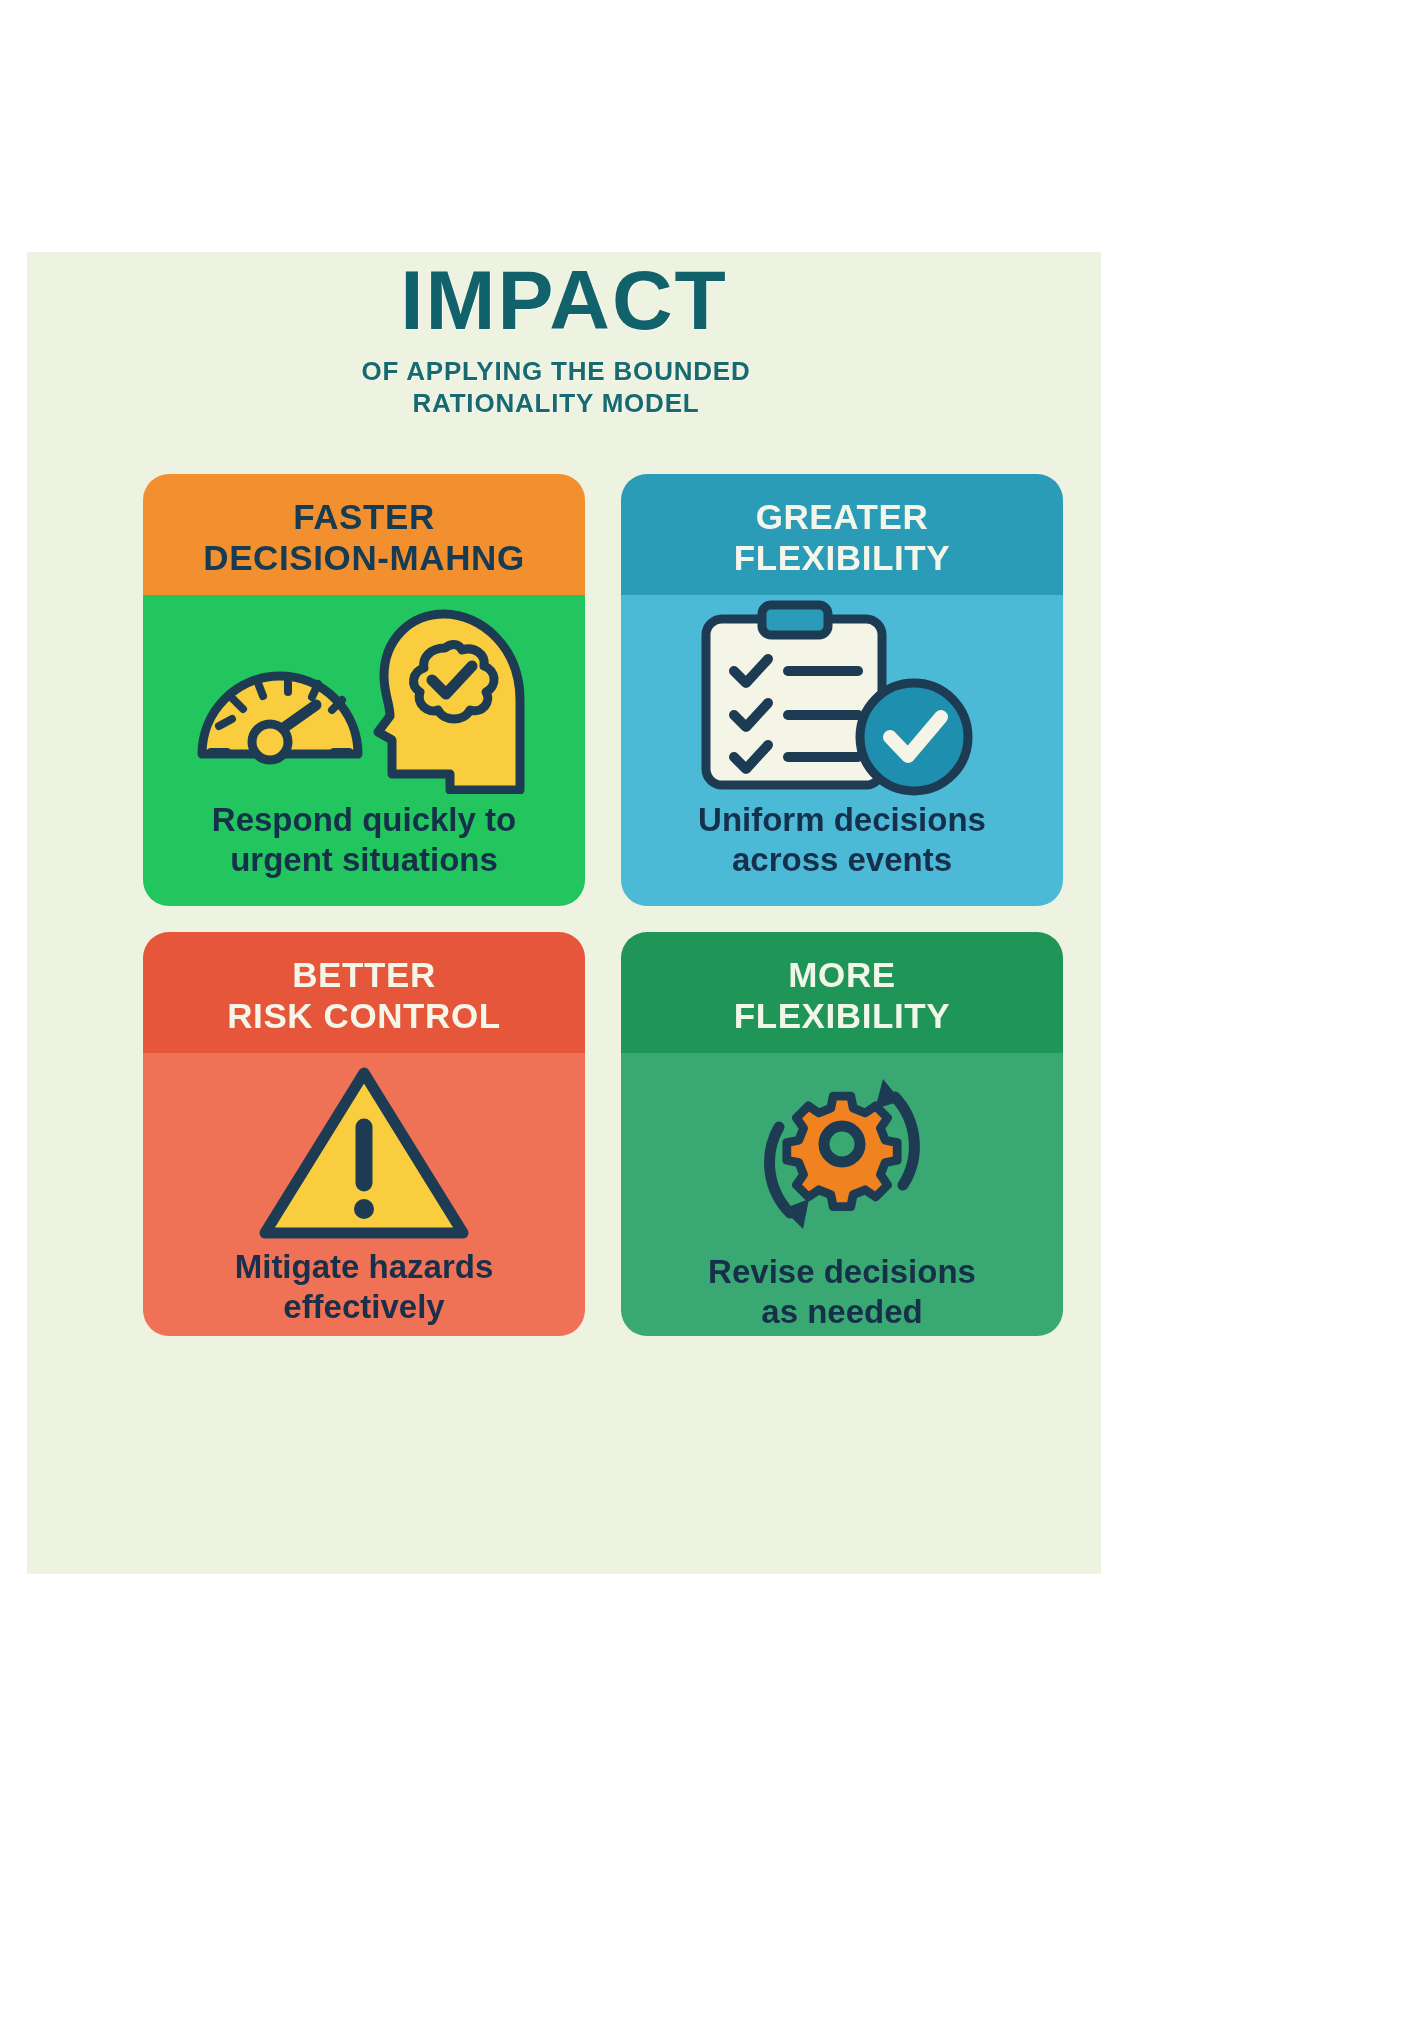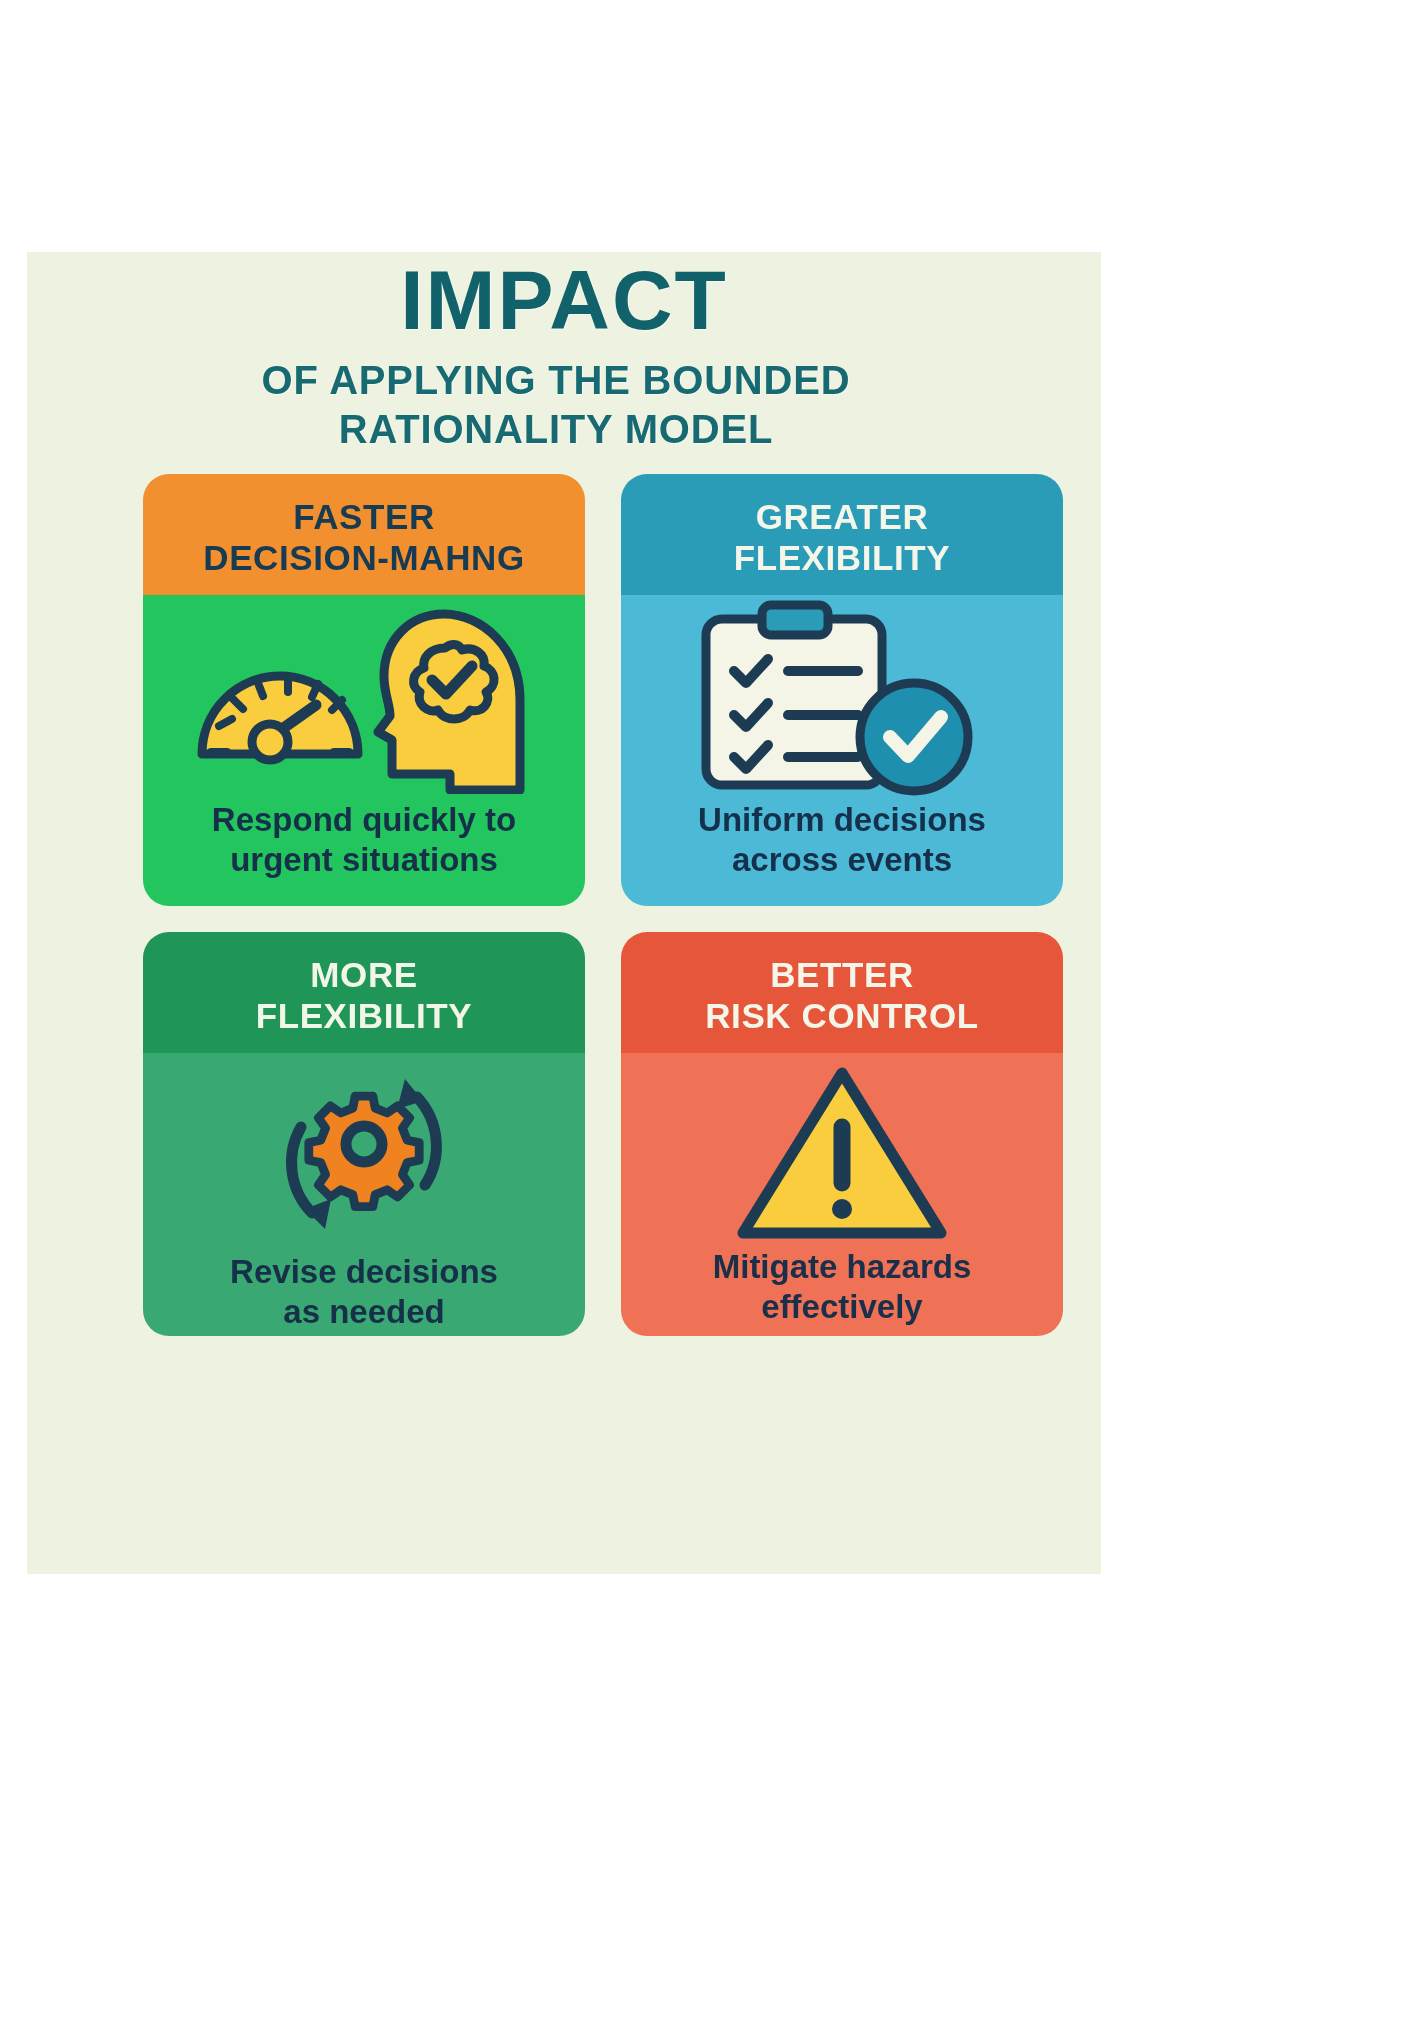--- a/index.html
+++ b/index.html
@@ -46,21 +46,21 @@
   #main-title {
     font-size: 84px;
     font-weight: 800;
     letter-spacing: 2px;
     color: #12626b;
     line-height: 1.0;
     margin: 0;
     text-shadow: 1px 1px 0 rgba(255,255,255,0.55);
   }
   #sub-title {
-    font-size: 40px;
+    font-size: 26px;
     font-weight: 700;
     letter-spacing: 0.8px;
     color: #186a72;
     line-height: 1.22;
     margin: 14px 16px 0 0;
     text-shadow: 1px 1px 0 rgba(255,255,255,0.5);
   }
 
   
   #grid {
@@ -236,52 +236,20 @@
               </g>
             </svg>
           </div>
           <p class="card-caption">
             <span>Uniform decisions</span><br>
             <span>across events</span>
           </p>
         </div>
       </div>
 
-      <div class="card" id="card-more-flexibility">
-        <div class="card-head">
-          <p class="card-head-text">
-            <span>MORE</span><br>
-            <span>FLEXIBILITY</span>
-          </p>
-        </div>
-        <div class="card-body">
-          <div class="icon-wrap">
-            <svg width="215" height="195" viewBox="0 0 215 195">
-              <g fill="none" stroke="#1d3c54" stroke-width="11" stroke-linecap="round">
-                <path d="M160 40 A72 72 0 0 1 168 128"></path>
-                <path d="M55 156 A72 72 0 0 1 44 70"></path>
-              </g>
-              <path d="M148 22 L166 44 L140 52 Z" fill="#1d3c54"></path>
-              <path d="M68 172 L48 152 L74 142 Z" fill="#1d3c54"></path>
-              <g transform="translate(107,97)">
-                <path d="M-11 -56 L11 -56 L14 -41 L29 -35 L42 -44 L57 -29 L48 -16 L54 -1 L69 2 L69 24
-                         L54 27 L48 42 L57 55 L42 70 L29 61 L14 67 L11 82 L-11 82 L-14 67 L-29 61
-                         L-42 70 L-57 55 L-48 42 L-54 27 L-69 24 L-69 2 L-54 -1 L-48 -16 L-57 -29
-                         L-42 -44 L-29 -35 L-14 -41 Z" transform="translate(0,-13) scale(0.80)" fill="#f0821f" stroke="#1d3c54" stroke-width="11" stroke-linejoin="round"></path>
-                <circle cx="0" cy="-10" r="18" fill="#3aa873" stroke="#1d3c54" stroke-width="11"></circle>
-              </g>
-            </svg>
-          </div>
-          <p class="card-caption">
-            <span>Revise decisions</span><br>
-            <span>as needed</span>
-          </p>
-        </div>
-      </div>
-
       <div class="card" id="card-better-risk-control">
         <div class="card-head">
           <p class="card-head-text">
             <span>BETTER</span><br>
             <span>RISK CONTROL</span>
           </p>
         </div>
         <div class="card-body">
           <div class="icon-wrap">
             <svg width="230" height="190" viewBox="0 0 230 190">
@@ -290,15 +258,47 @@
               <circle cx="115" cy="152" r="10" fill="#1d3c54"></circle>
             </svg>
           </div>
           <p class="card-caption">
             <span>Mitigate hazards</span><br>
             <span>effectively</span>
           </p>
         </div>
       </div>
 
+      <div class="card" id="card-more-flexibility">
+        <div class="card-head">
+          <p class="card-head-text">
+            <span>MORE</span><br>
+            <span>FLEXIBILITY</span>
+          </p>
+        </div>
+        <div class="card-body">
+          <div class="icon-wrap">
+            <svg width="215" height="195" viewBox="0 0 215 195">
+              <g fill="none" stroke="#1d3c54" stroke-width="11" stroke-linecap="round">
+                <path d="M160 40 A72 72 0 0 1 168 128"></path>
+                <path d="M55 156 A72 72 0 0 1 44 70"></path>
+              </g>
+              <path d="M148 22 L166 44 L140 52 Z" fill="#1d3c54"></path>
+              <path d="M68 172 L48 152 L74 142 Z" fill="#1d3c54"></path>
+              <g transform="translate(107,97)">
+                <path d="M-11 -56 L11 -56 L14 -41 L29 -35 L42 -44 L57 -29 L48 -16 L54 -1 L69 2 L69 24
+                         L54 27 L48 42 L57 55 L42 70 L29 61 L14 67 L11 82 L-11 82 L-14 67 L-29 61
+                         L-42 70 L-57 55 L-48 42 L-54 27 L-69 24 L-69 2 L-54 -1 L-48 -16 L-57 -29
+                         L-42 -44 L-29 -35 L-14 -41 Z" transform="translate(0,-13) scale(0.80)" fill="#f0821f" stroke="#1d3c54" stroke-width="11" stroke-linejoin="round"></path>
+                <circle cx="0" cy="-10" r="18" fill="#3aa873" stroke="#1d3c54" stroke-width="11"></circle>
+              </g>
+            </svg>
+          </div>
+          <p class="card-caption">
+            <span>Revise decisions</span><br>
+            <span>as needed</span>
+          </p>
+        </div>
+      </div>
+
     </div>
   </div>
 </div>
 
 </body></html>

